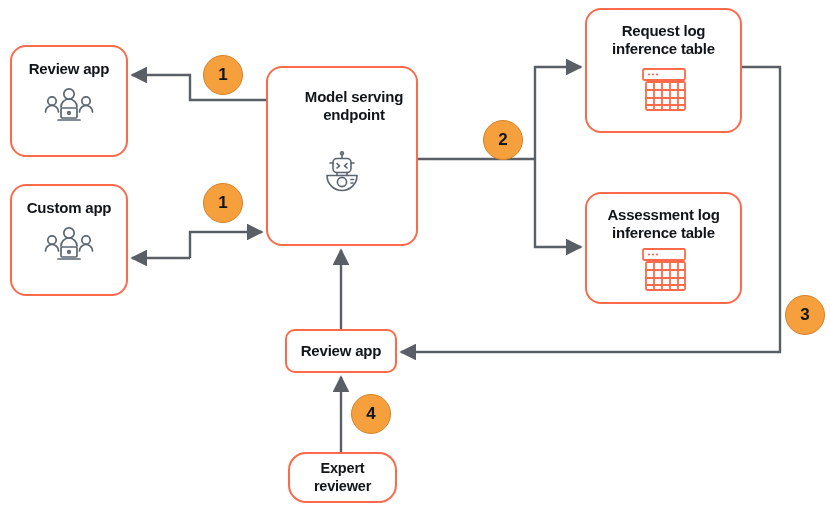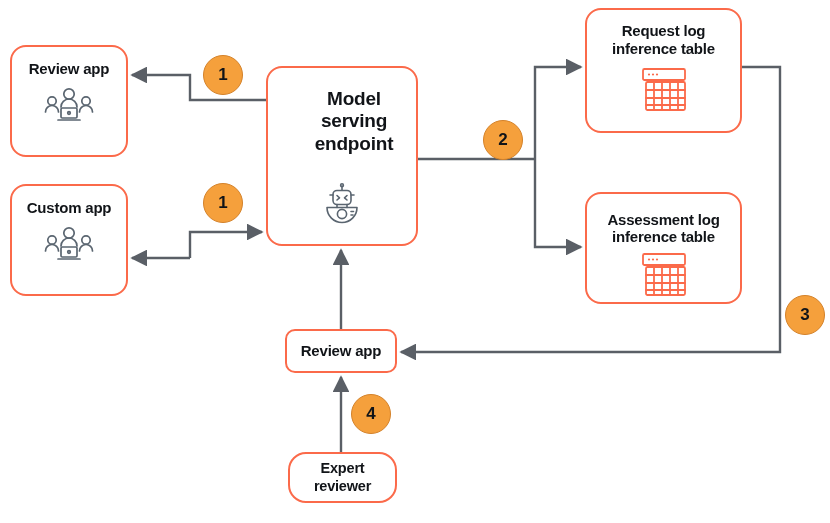--- a/index.html
+++ b/index.html
@@ -56,33 +56,33 @@
     left: 10px; top: 184px; width: 118px; height: 112px;
     justify-content: flex-start; padding-top: 13px;
   }
   #node-custom-app .node-label { font-size: 15px; }
   #node-custom-app .node-icon { margin-top: 8px; }
 
   #node-model-serving {
     left: 266px; top: 66px; width: 152px; height: 180px;
     justify-content: flex-start; padding-top: 20px;
   }
-  #node-model-serving .node-label { font-size: 19px; margin-left: 24px; }
+  #node-model-serving .node-label { font-size: 15px; margin-left: 24px; }
   #node-model-serving .node-icon { margin-top: 28px; }
 
   #node-request-log {
     left: 585px; top: 8px; width: 157px; height: 125px;
     justify-content: flex-start; padding-top: 12px;
   }
   #node-request-log .node-label { font-size: 15px; }
   #node-request-log .node-icon { margin-top: 10px; }
 
   #node-assessment-log {
     left: 585px; top: 192px; width: 157px; height: 112px;
-    justify-content: flex-end; padding-top: 12px;
+    justify-content: flex-start; padding-top: 12px;
   }
   #node-assessment-log .node-label { font-size: 15px; }
   #node-assessment-log .node-icon { margin-top: 6px; }
 
   #node-review-app-bottom {
     left: 285px; top: 329px; width: 112px; height: 44px;
     justify-content: center; border-radius: 10px;
   }
   #node-review-app-bottom .node-label { font-size: 15px; }
 

